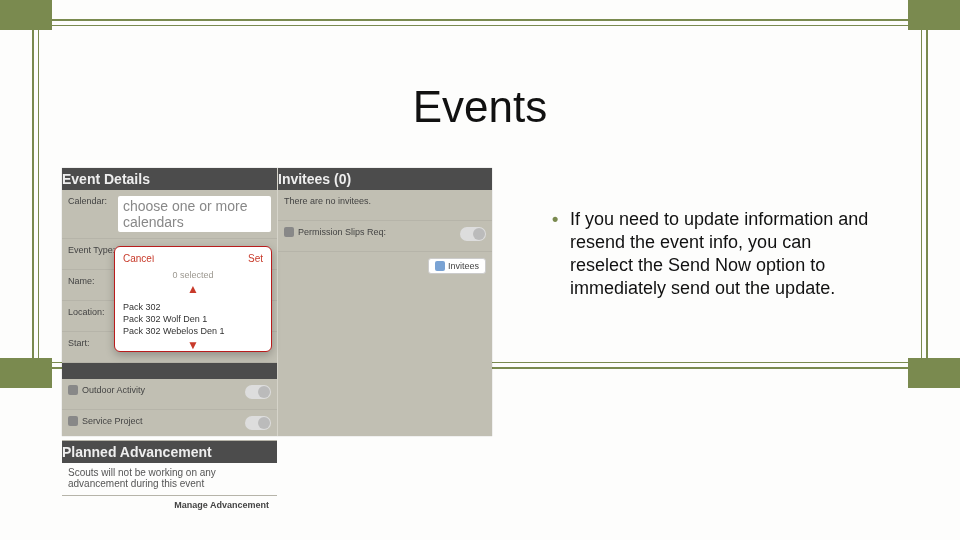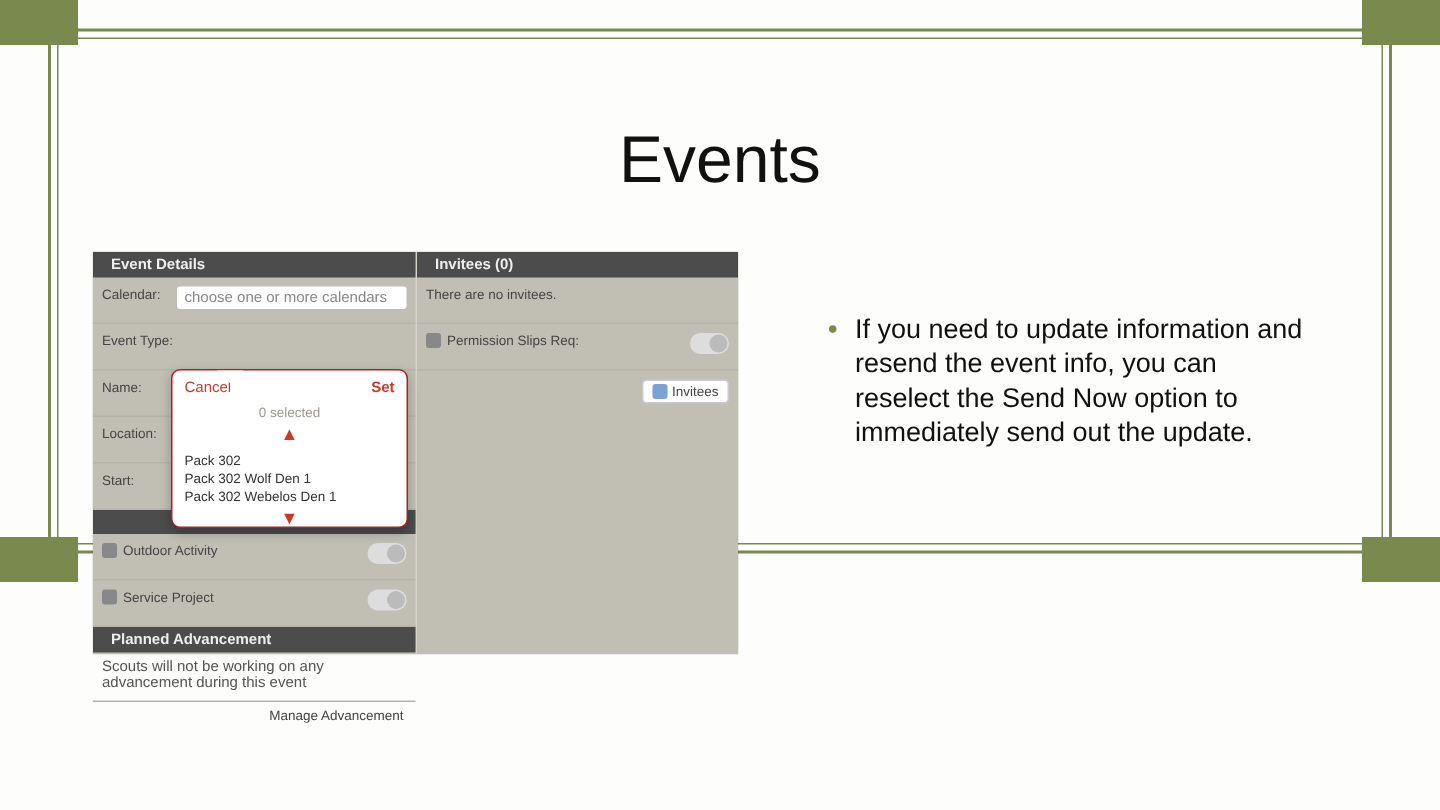--- a/index.html
+++ b/index.html
@@ -94,22 +94,22 @@
   .col-sep {
     position: absolute;
     left: 215px; top: 0; bottom: 0;
     width: 1px;
     background: #d6d4ca;
   }
   .barhead {
     background: #4c4c4c;
     color: #eee;
     font-weight: bold;
-    padding: 3px 12px;
-    font-size: 10px;
+    padding: 3px 0;
+    font-size: 14px;
   }
   .row {
     display: flex;
     align-items: flex-start;
     padding: 6px 6px;
     min-height: 18px;
     border-bottom: 1px solid #b6b4a9;
   }
   .row .lab {
     color: #444;
@@ -121,21 +121,21 @@
     background: #888;
     border-radius: 2px;
     margin-right: 4px;
   }
   .pill {
     flex: 1;
     background: #fff;
     color: #888;
     border-radius: 2px;
     padding: 2px 5px;
-    font-size: 10px;
+    font-size: 14px;
   }
   .toggle {
     width: 26px; height: 14px;
     background: #ddd;
     border-radius: 7px;
     position: relative;
   }
   .toggle::after {
     content: "";
     position: absolute;
@@ -169,21 +169,21 @@
     border-top: 1px solid #ddd;
     transform: rotate(45deg);
   }
   .pop-head {
     display: flex;
     justify-content: space-between;
     padding: 6px 8px 3px 8px;
     font-size: 10px;
   }
   .pop-cancel { color: #c83a2a; }
-  .pop-set { color: #c83a2a; font-weight: bold; }
+  .pop-set { color: #c83a2a; font-weight: normal; }
   .pop-sel {
     text-align: center;
     font-size: 9px;
     color: #9c9890;
     padding: 3px 0;
   }
   .pop-arrow {
     text-align: center;
     color: #c83a2a;
     font-weight: bold;
@@ -205,20 +205,21 @@
     font-size: 10px;
     color: #555;
     border-bottom: 1px solid #b6b4a9;
   }
   .manage-row {
     display: flex;
     justify-content: flex-end;
     align-items: center;
     gap: 4px;
     padding: 4px 8px;
+    font-weight: bold;
   }
   .manage-btn {
     font-size: 9px;
     color: #444;
   }
   .invbtn {
     display: inline-flex;
     align-items: center;
     gap: 3px;
     background: #fff;

